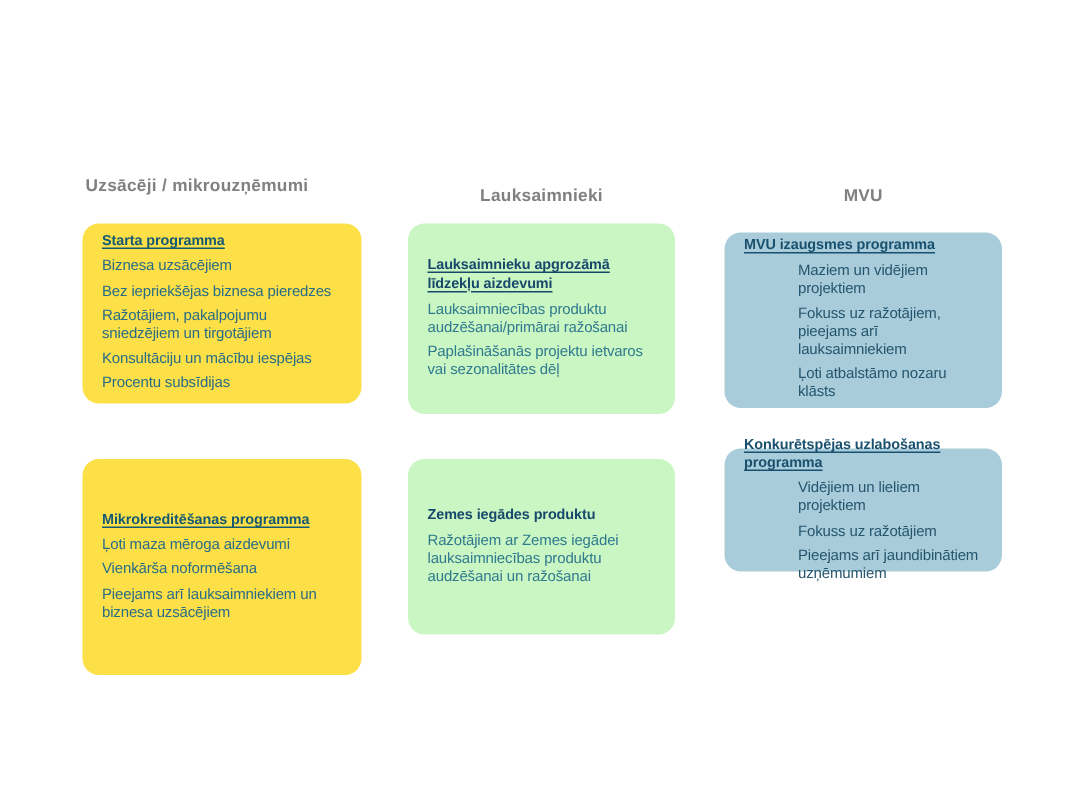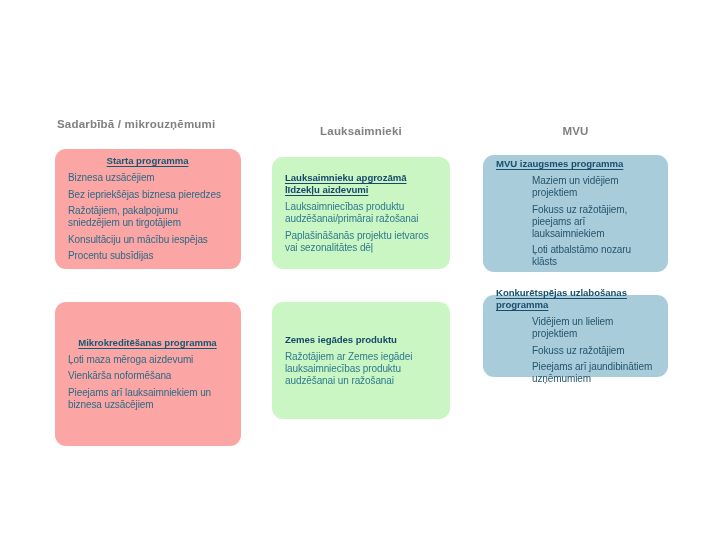--- a/index.html
+++ b/index.html
@@ -47,33 +47,33 @@
 
   
   .card {
     border-radius: 11px;
     box-sizing: border-box;
     padding: 12px 14px 12px 13px;
     display: flex;
     flex-direction: column;
     justify-content: center;
   }
-  .card.teal { background: #fca5a5; align-items: center; }
+  .card.teal { background: #fde047; }
   .card.green { background: #caf6c3; }
   .card.steel { background: #a9ccda; }
 
   .card.r1 { grid-row: 3; }
   .card.r2 { grid-row: 5; }
   .card.c1 { grid-column: 1; }
   .card.c2 { grid-column: 3; }
   .card.c3 { grid-column: 5; }
 
   
   .card.r1.c1 { height: 120px; }
-  .card.r1.c2 { height: 112px; margin-top: 8px; }
+  .card.r1.c2 { height: 127px; }
   .card.r1.c3 { height: 117px; margin-top: 6px; }
   
   .card.r2.c1 { height: 144px; }
   .card.r2.c2 { height: 117px; }
   .card.r2.c3 { height: 82px; margin-top: -7px; }
 
   .card-title {
     font-size: 9.6px;
     font-weight: bold;
     color: #17486b;
@@ -105,21 +105,21 @@
   .card.green .bullets li { color: #2f7a8e; }
   .card.steel .bullets li { color: #25566e; padding-left: 36px; }
   .bullets li:last-child { margin-bottom: 0; }
 </style>
 </head>
 <body>
 
 <div id="slide">
   <div class="grid">
 
-    <div class="col-header h1">Sadarbībā / mikrouzņēmumi</div>
+    <div class="col-header h1">Uzsācēji / mikrouzņēmumi</div>
     <div class="col-header h2">Lauksaimnieki</div>
     <div class="col-header h3">MVU</div>
 
     <div class="card teal r1 c1">
       <div class="card-title underlined">Starta programma</div>
       <ul class="bullets">
         <li>Biznesa uzsācējiem</li>
         <li>Bez iepriekšējas biznesa pieredzes</li>
         <li>Ražotājiem, pakalpojumu sniedzējiem un tirgotājiem</li>
         <li>Konsultāciju un mācību iespējas</li>

